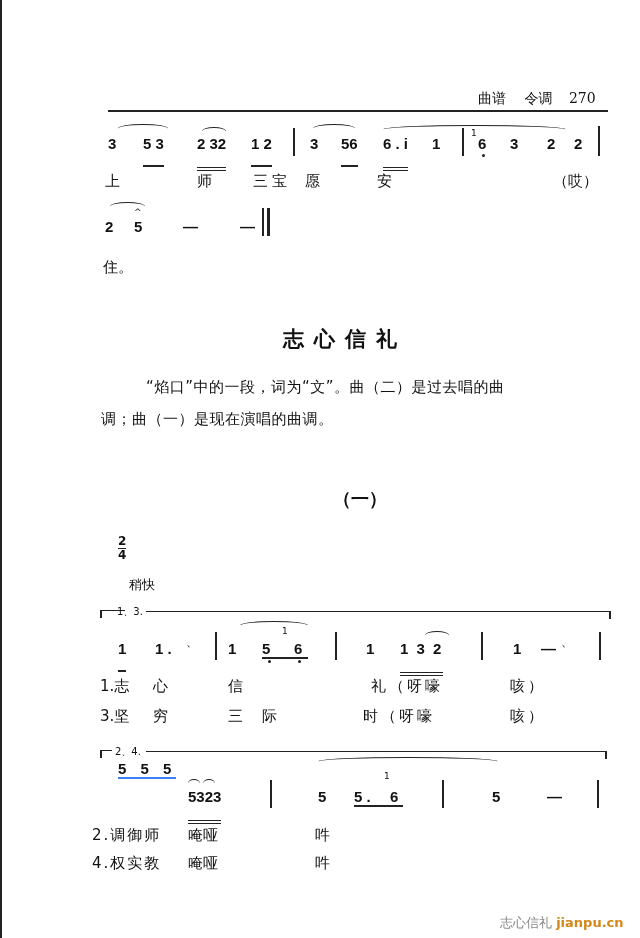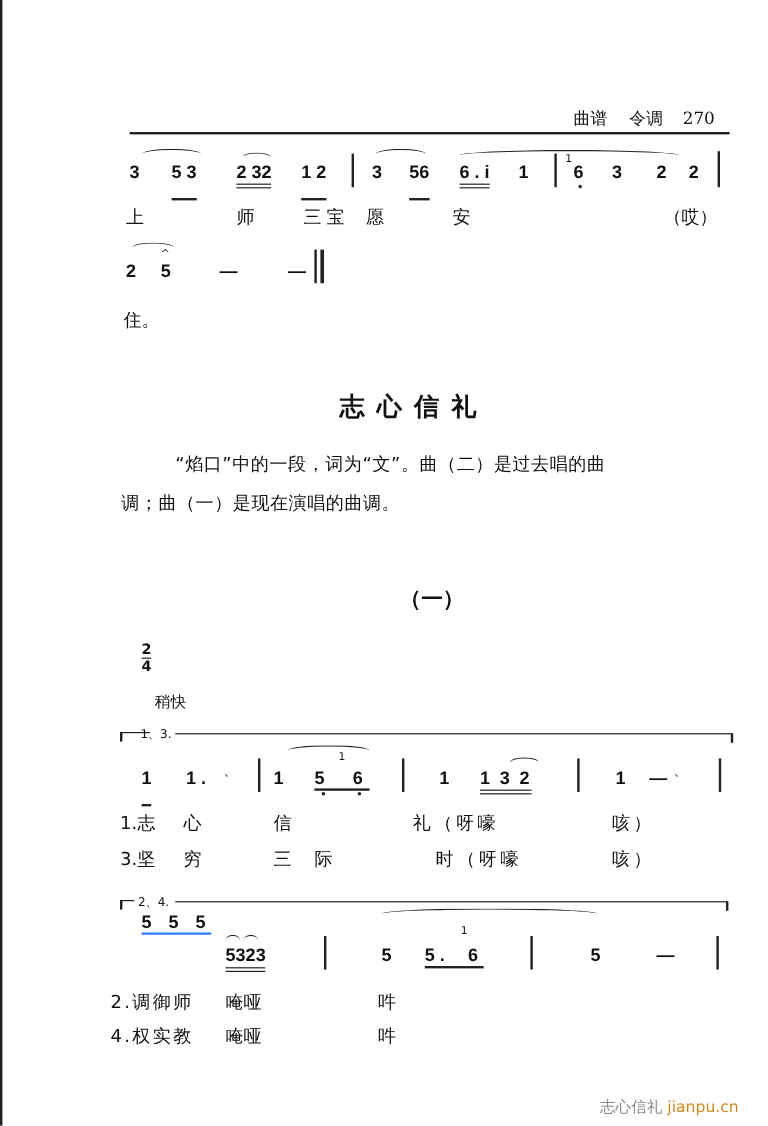--- a/index.html
+++ b/index.html
@@ -3,32 +3,32 @@
 <meta charset="utf-8">
 <style>
   html,body{margin:0;padding:0;background:#fff;}
   body{width:640px;height:938px;position:relative;overflow:hidden;font-family:"DejaVu Sans",sans-serif;color:#111;}
   .left-border{position:absolute;left:0;top:0;width:2px;height:938px;background:#222;}
   .abs{position:absolute;white-space:nowrap;}
   .hdr{font-size:14px;font-family:"DejaVu Serif",serif;}
   .rule{position:absolute;height:2px;background:#222;}
   .note{font-family:"Liberation Sans",sans-serif;font-weight:bold;font-size:15px;}
   .ul{border-bottom:2px solid #222;padding-bottom:13px;}
-  .ul2{border-bottom:4px double #222;padding-bottom:1px;}
+  .ul2{border-bottom:4px double #222;padding-bottom:15px;}
   .bar{position:absolute;width:2px;background:#222;}
   .lyric{font-size:15px;}
   .slur{position:absolute;border-top:1.5px solid #222;border-radius:50% 50% 0 0;height:8px;}
   .title{font-size:21px;font-weight:bold;letter-spacing:10px;}
   .para{font-size:15px;}
   .volta{position:absolute;height:1px;border-top:1.5px solid #222;}
   .volta-l{position:absolute;width:1.5px;height:8px;background:#222;}
   .volta-lbl{font-size:10px;}
   .dot{position:absolute;width:3px;height:3px;background:#222;border-radius:50%;}
   .wm{font-size:13px;color:#888;}
-  .wm b{color:#d4881a;font-weight:normal;}
+  .wm b{color:#d4881a;font-weight:bold;}
 </style>
 </head>
 <body>
 
 <div class="left-border"></div>
 
 <div class="abs hdr" style="left:478px;top:90px;">
   <span>曲谱</span>
   <span style="margin-left:14px">令调</span>
   <span style="margin-left:12px">270</span>
@@ -116,21 +116,21 @@
   <div class="bar" style="left:481px;top:632px;height:28px;"></div>
   <span class="abs note" style="left:513px;top:640px;">1</span>
   <span class="abs note" style="left:541px;top:640px;">—</span>
   <span class="abs" style="left:561px;top:634px;font-size:12px;">、</span>
   <div class="bar" style="left:599px;top:632px;height:28px;"></div>
 
   <div>
     <span class="abs lyric" style="left:100px;top:677px;">1.志</span>
     <span class="abs lyric" style="left:153px;top:677px;">心</span>
     <span class="abs lyric" style="left:228px;top:677px;">信</span>
-    <span class="abs lyric" style="left:344px;top:677px;letter-spacing:3px;">礼（呀嚎</span>
+    <span class="abs lyric" style="left:371px;top:677px;letter-spacing:3px;">礼（呀嚎</span>
     <span class="abs lyric" style="left:510px;top:677px;letter-spacing:3px;">咳）</span>
   </div>
   <div>
     <span class="abs lyric" style="left:100px;top:707px;">3.坚</span>
     <span class="abs lyric" style="left:153px;top:707px;">穷</span>
     <span class="abs lyric" style="left:228px;top:707px;">三</span>
     <span class="abs lyric" style="left:262px;top:707px;">际</span>
     <span class="abs lyric" style="left:363px;top:707px;letter-spacing:3px;">时（呀嚎</span>
     <span class="abs lyric" style="left:510px;top:707px;letter-spacing:3px;">咳）</span>
   </div>

